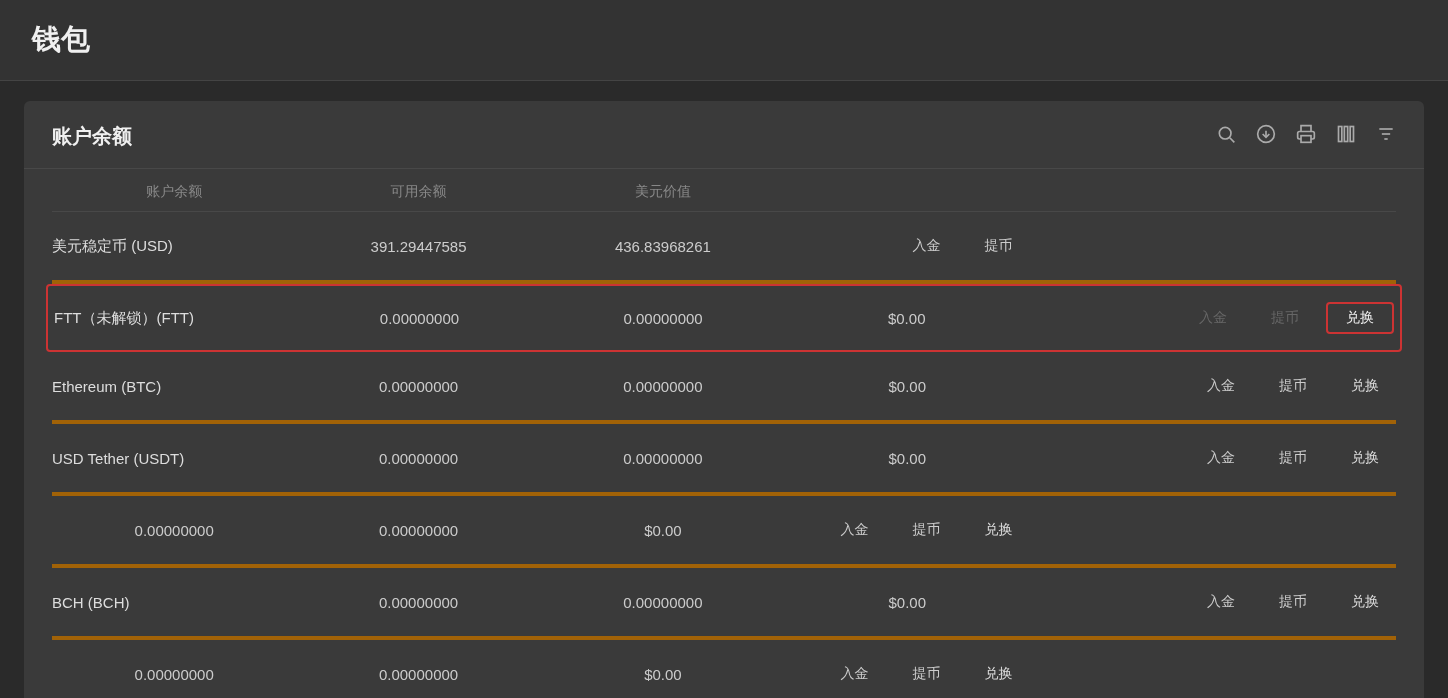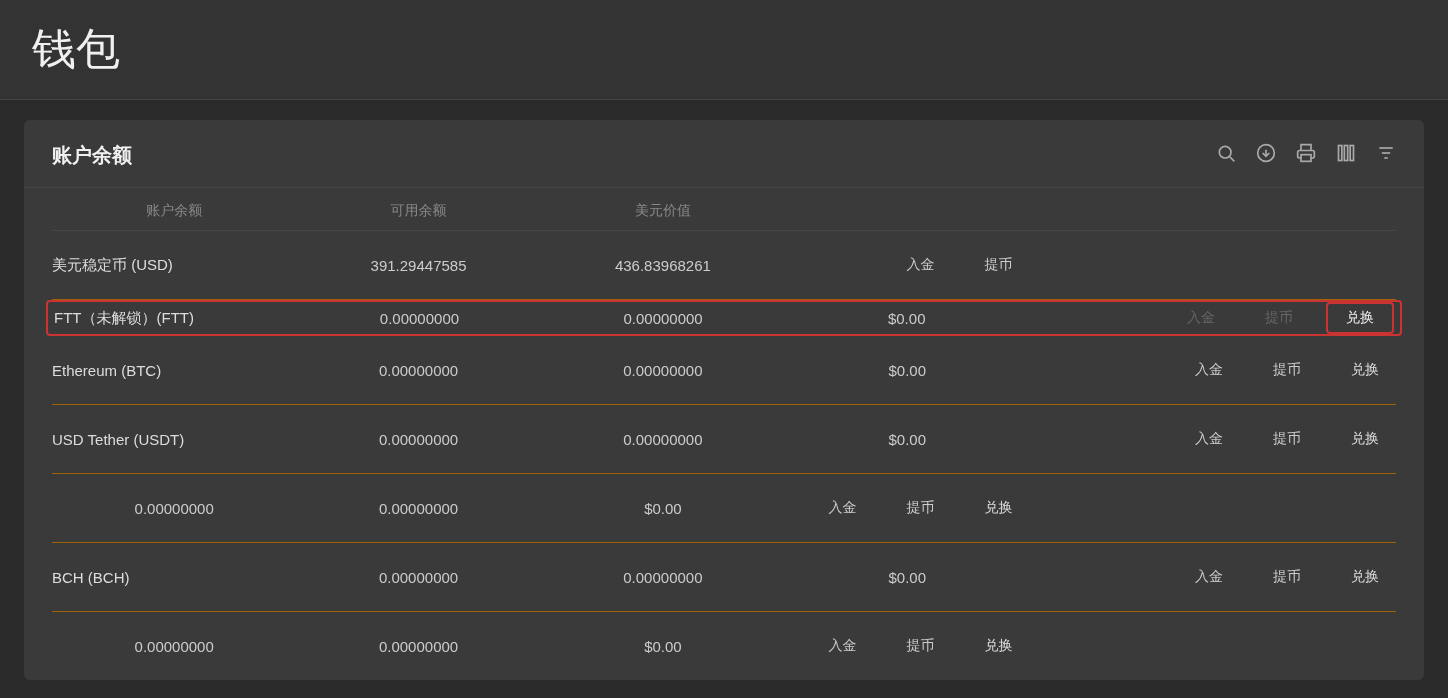--- a/index.html
+++ b/index.html
@@ -10,22 +10,22 @@
       width: 1448px;
       min-height: 698px;
     }
 
     .page-header {
       background-color: #333333;
       padding: 20px 32px;
       border-bottom: 1px solid #444;
     }
     .page-title {
-      font-size: 44px;
-      font-weight: normal;
+      font-size: 29px;
+      font-weight: bold;
       color: #f0f0f0;
     }
 
     .card {
       background-color: #3a3a3a;
       margin: 20px 24px;
       border-radius: 6px;
       padding: 0;
     }
 
@@ -65,50 +65,50 @@
       padding: 14px 0 10px 0;
       border-bottom: 1px solid #484848;
       color: #888888;
       font-size: 14px;
     }
 
     .table-row {
       display: grid;
       grid-template-columns: 2fr 2fr 2fr 2fr 3fr;
       padding: 18px 0;
-      border-bottom: 1px solid #a16207;
+      border-bottom: 4px solid #a16207;
       align-items: center;
       font-size: 15px;
       color: #cccccc;
     }
 
     .table-row:last-child {
       border-bottom: none;
     }
 
     .table-row.highlighted {
       border: 2px solid #cc3333;
       border-radius: 4px;
-      padding: 0 6px;
+      padding: 16px 6px;
       margin: 0 -6px;
     }
 
     .col-currency {
       color: #dddddd;
     }
 
     .col-balance, .col-available, .col-usd {
       text-align: center;
     }
 
     .col-actions {
       display: flex;
       align-items: center;
       justify-content: flex-end;
-      gap: 16px;
+      gap: 10px;
     }
 
     .action-btn {
       padding: 6px 16px;
       border-radius: 4px;
       font-size: 14px;
       cursor: pointer;
       background: transparent;
       border: 1px solid transparent;
     }

